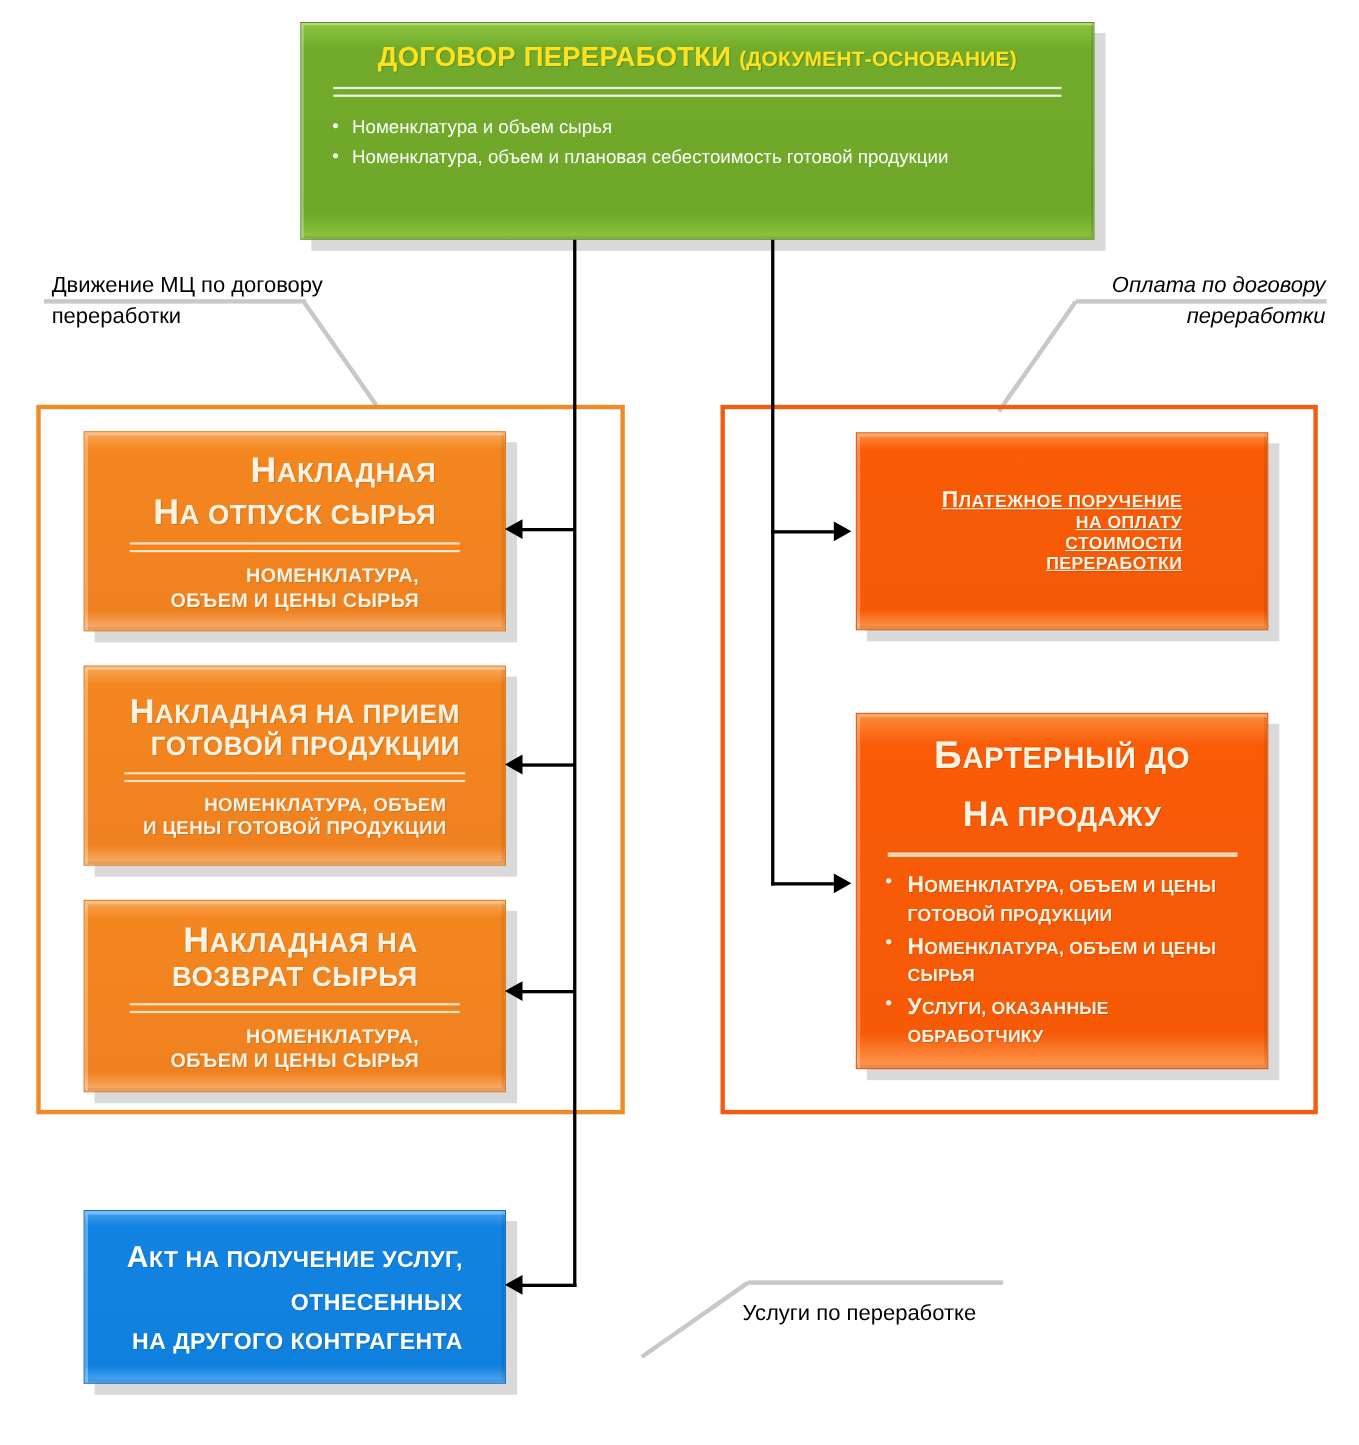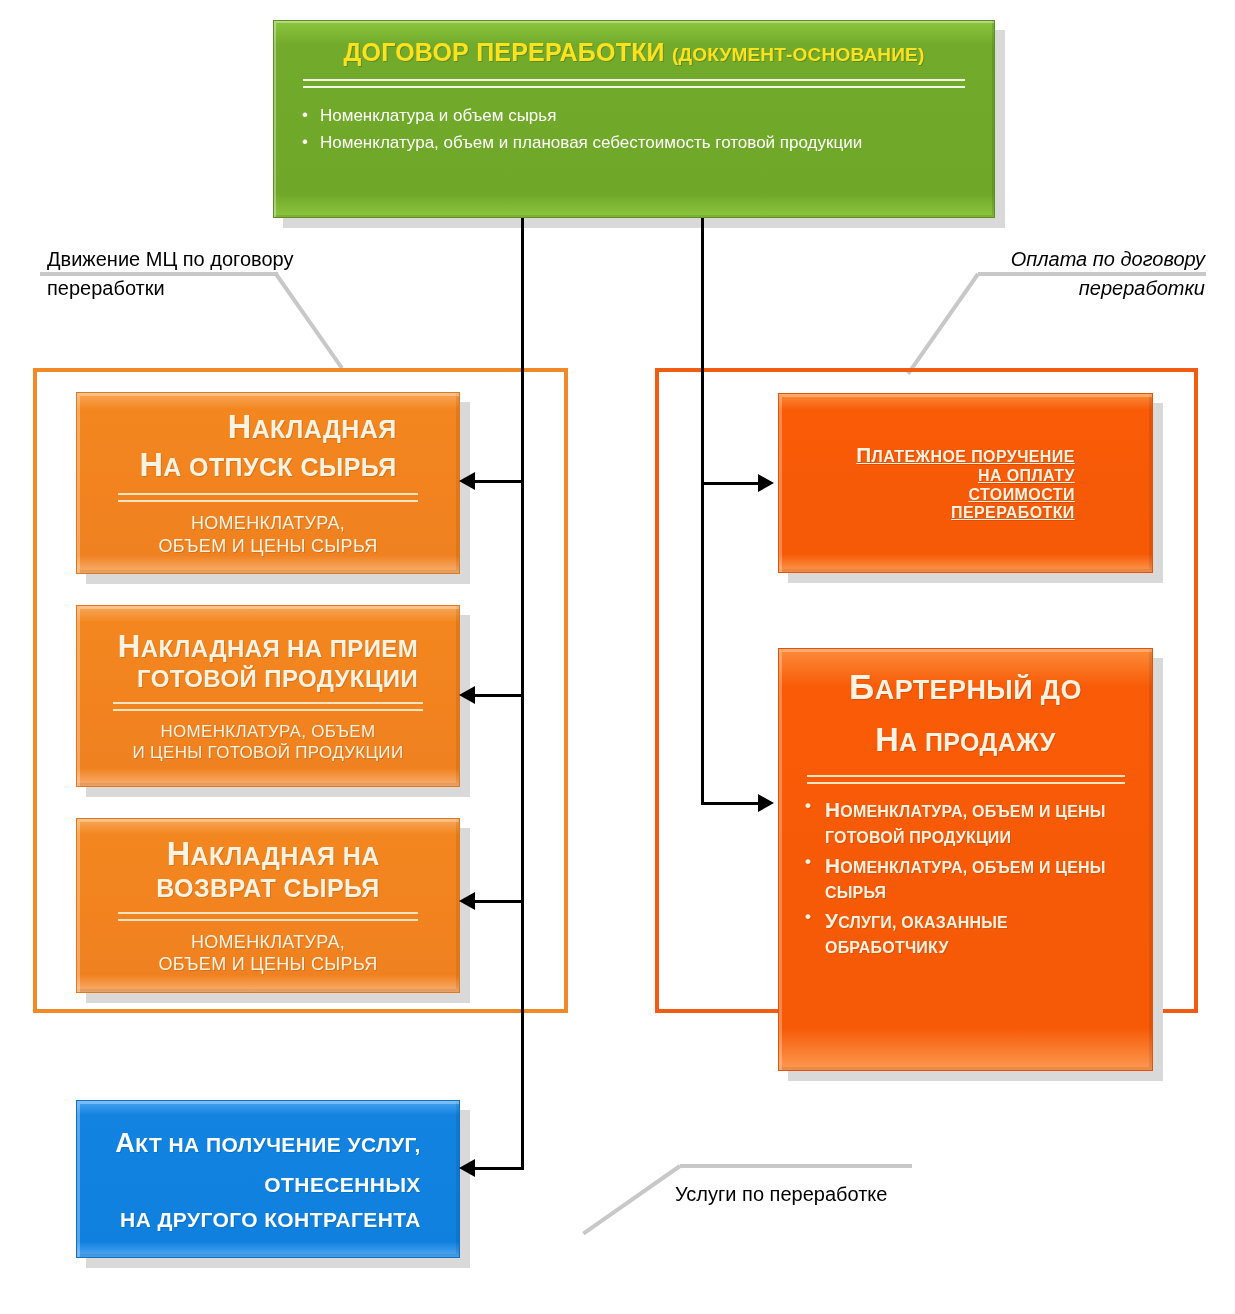--- a/index.html
+++ b/index.html
@@ -52,21 +52,21 @@
   .blue .body{
       background:linear-gradient(180deg,#4aa3f0 0%,#1283e0 9%,#0f80de 90%,#52a9f3 100%);
       border:1px solid #0f6fc0;
       box-shadow:inset 3px 3px 0 rgba(255,255,255,.30),
                  inset -3px -3px 0 rgba(0,0,0,.08);
   }
 
   .card .inner.pad{padding:12px 16px;}
   .ctitle{color:#fdf3e3;font-weight:bold;text-align:right;line-height:1.16;
           letter-spacing:.4px;text-shadow:1px 1px 0 rgba(0,0,0,.12);}
-  .csub{color:#fdf3e3;font-weight:normal;text-align:center;line-height:1.24;
+  .csub{color:#fdf3e3;font-weight:bold;text-align:right;line-height:1.24;
         letter-spacing:.3px;text-shadow:1px 1px 0 rgba(0,0,0,.12);}
   .crule{height:5px;border-top:2px solid #fae3c0;border-bottom:2px solid #fae3c0;
          margin:9px 0 10px 0;}
   .clist{margin:0;padding:0 0 0 4px;list-style:none;}
   .clist li{color:#fdf3e3;font-weight:bold;position:relative;padding-left:22px;
             line-height:1.5;text-align:left;letter-spacing:.2px;
             text-shadow:1px 1px 0 rgba(0,0,0,.12);}
   .clist li::before{content:"\2022";position:absolute;left:2px;top:-1px;font-size:17px;}
 
   
@@ -192,21 +192,21 @@
       <div class="ctitle" style="font-size:16px;text-decoration:underline;">
         <div><span class="sc-first">П</span><span>ЛАТЕЖНОЕ ПОРУЧЕНИЕ</span></div>
         <div>НА ОПЛАТУ</div>
         <div>СТОИМОСТИ</div>
         <div>ПЕРЕРАБОТКИ</div>
       </div>
     </div>
   </div>
 </div>
 
-<div class="card orange2" style="left:778px;top:648px;width:375px;height:423px;">
+<div class="card orange2" style="left:778px;top:648px;width:375px;height:324px;">
   <div class="shadow"></div>
   <div class="body">
     <div class="inner" style="padding:18px 22px;justify-content:flex-start;">
       <div class="ctitle" style="font-size:27px;">
         <div><span class="sc-first">Б</span><span>АРТЕРНЫЙ ДО</span></div>
       </div>
       <div class="ctitle" style="font-size:25px;margin-top:14px;">
         <span class="sc-first">Н</span><span>А ПРОДАЖУ</span>
       </div>
       <div class="crule" style="width:318px;margin-top:16px;"></div>

